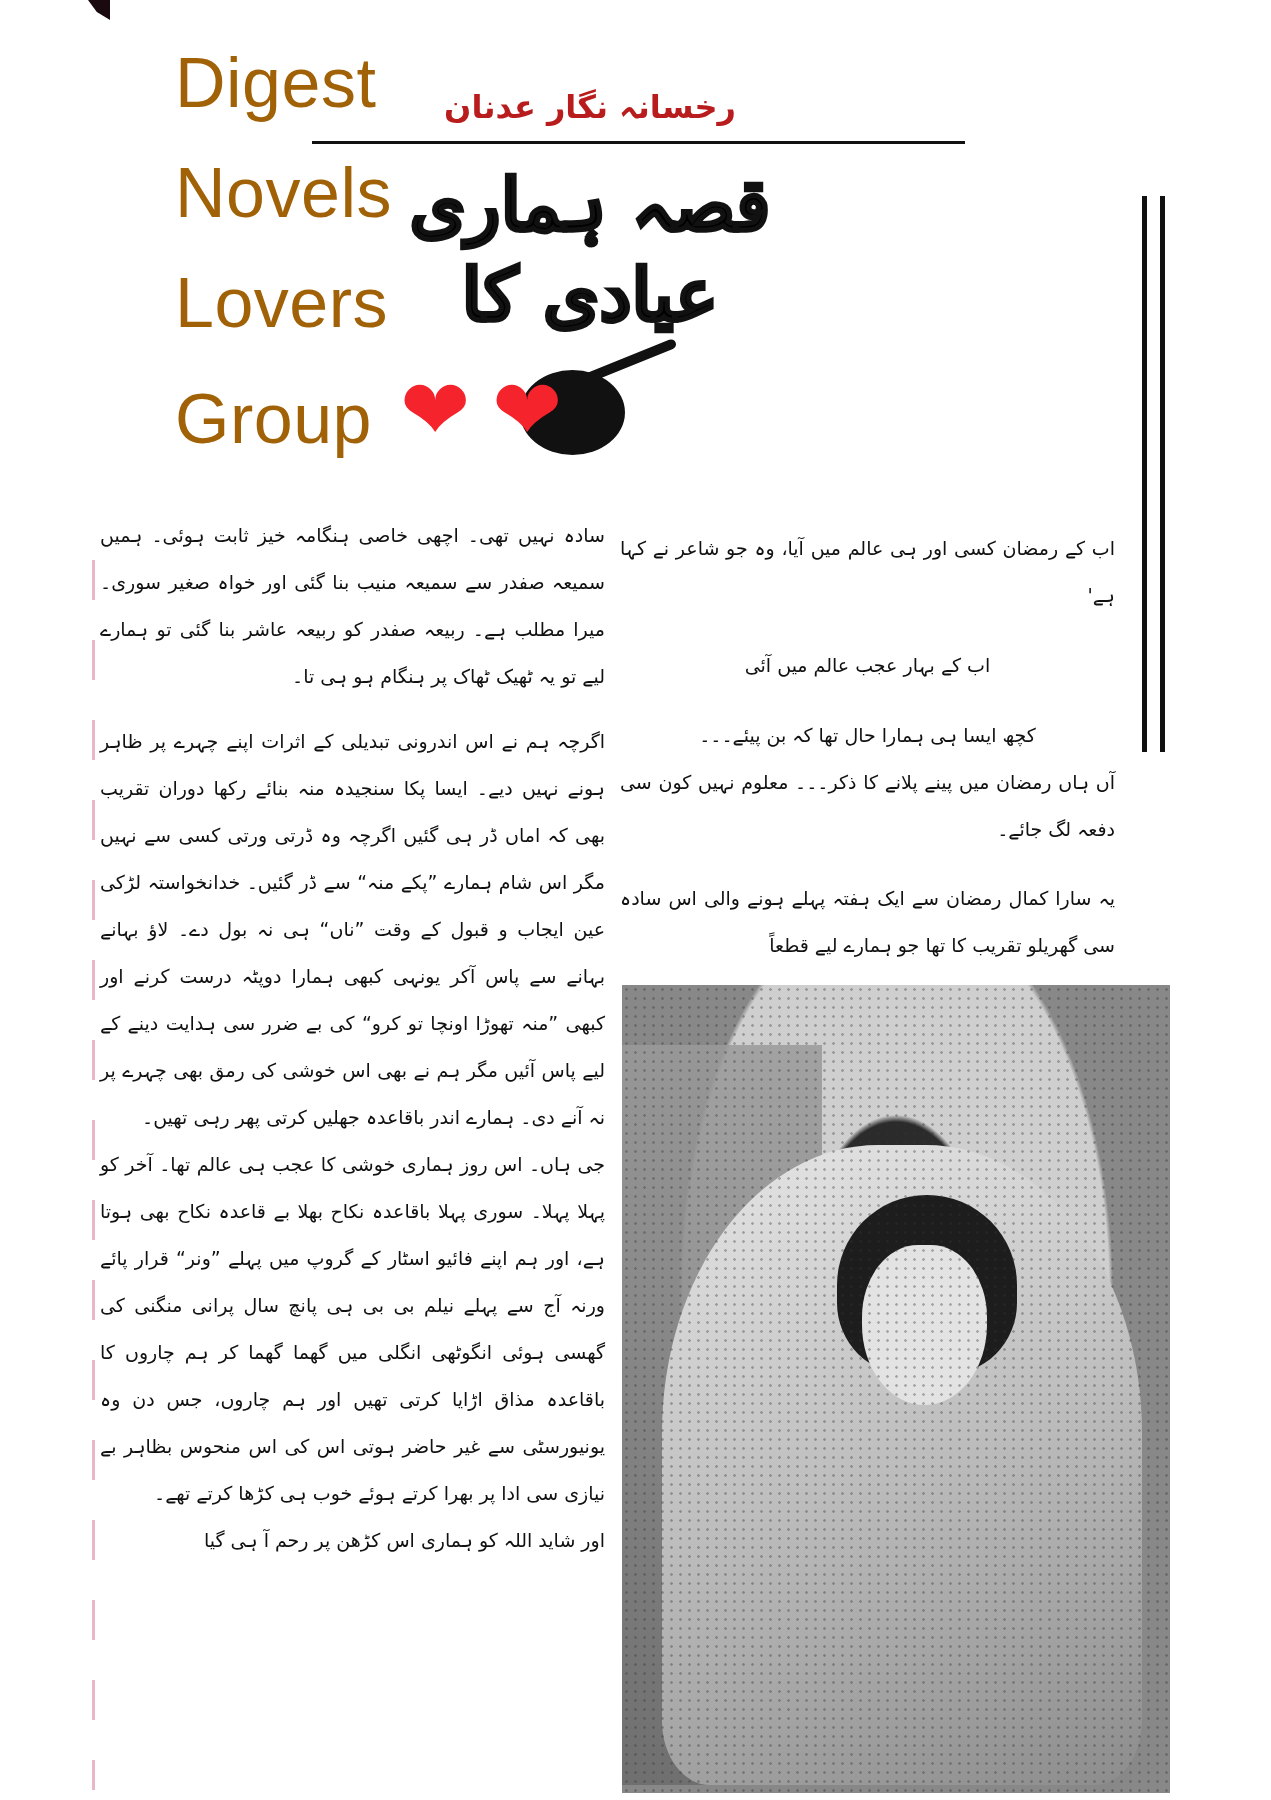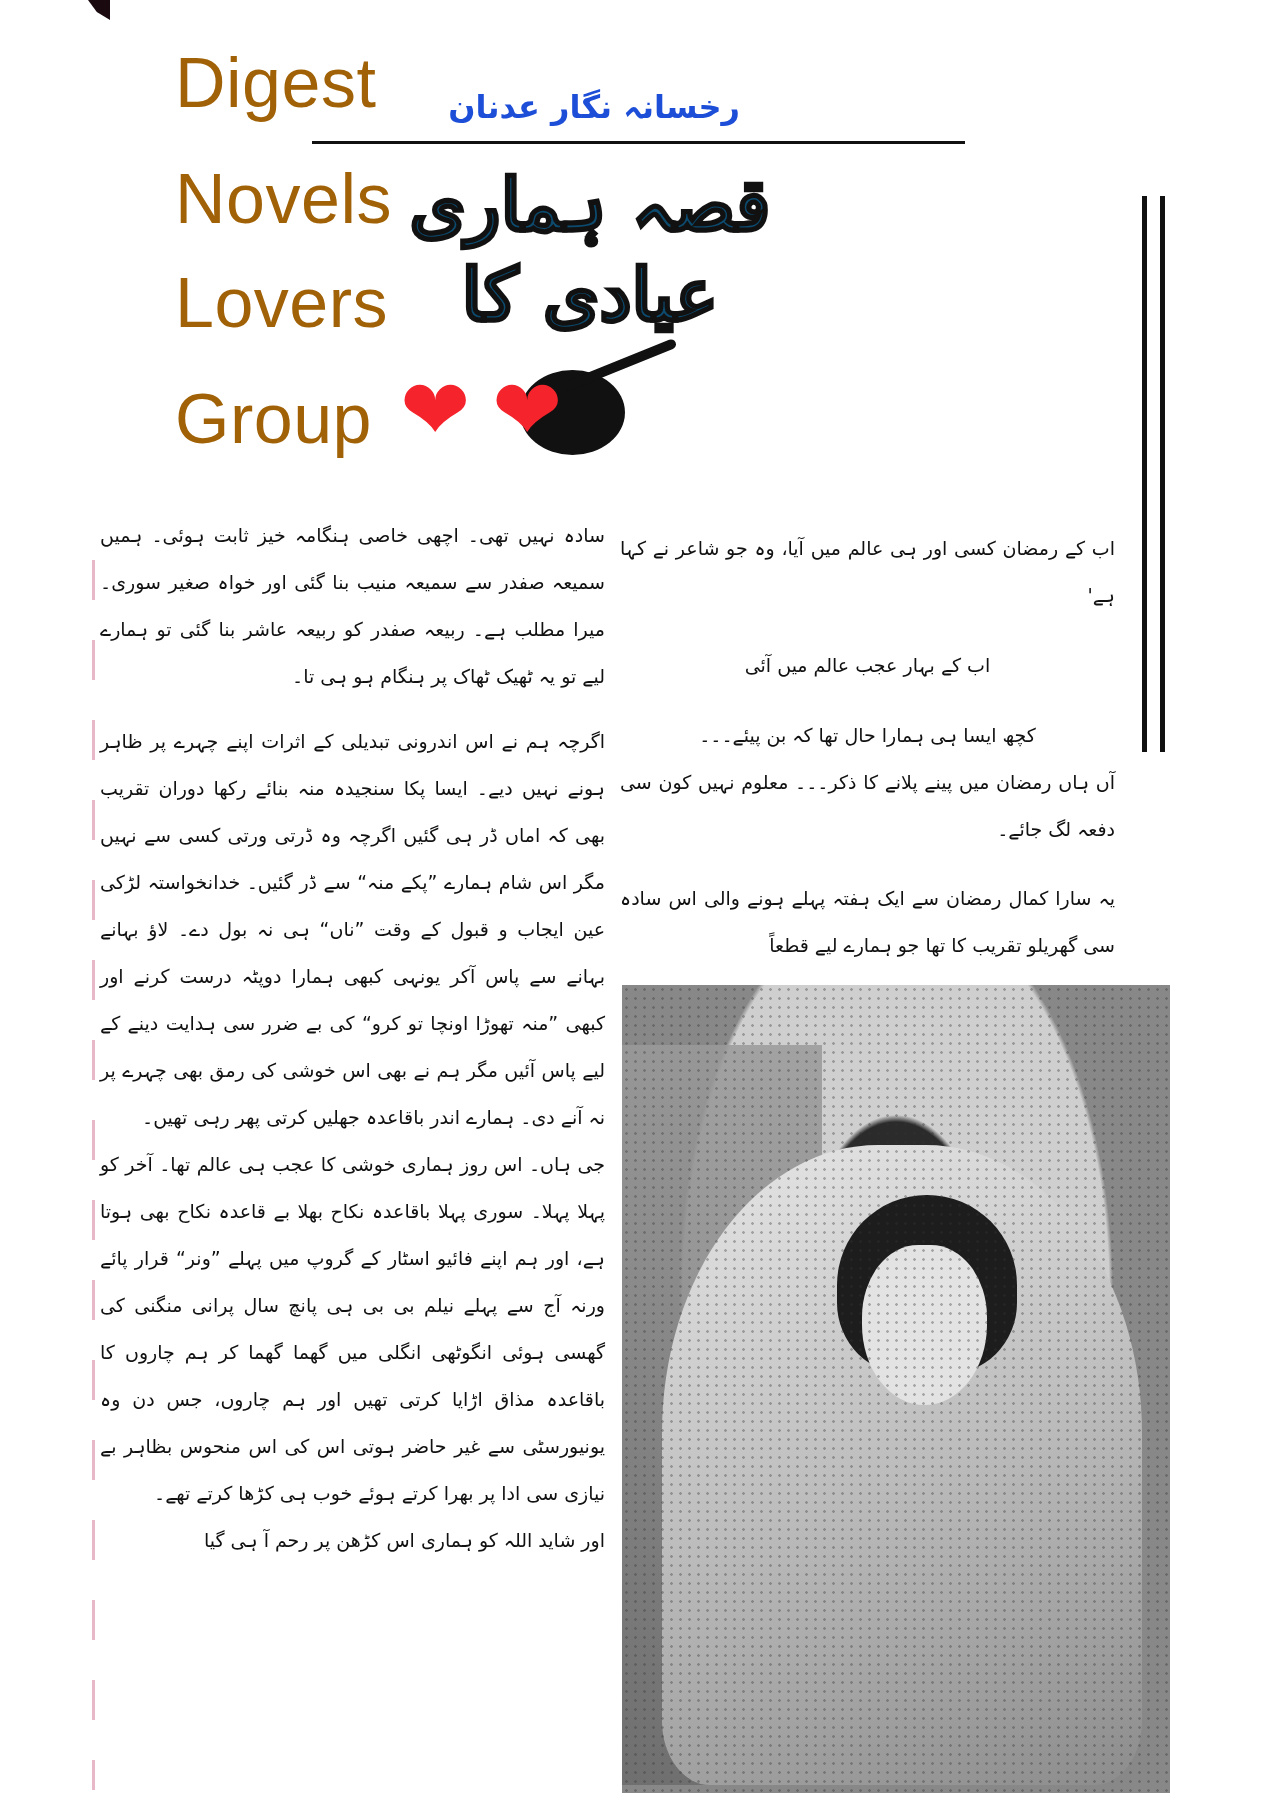--- a/index.html
+++ b/index.html
@@ -3,25 +3,25 @@
 <meta charset="utf-8">
 <style>
   html, body { margin: 0; padding: 0; background: #ffffff; }
   body { width: 1271px; height: 1800px; position: relative; overflow: hidden;
          font-family: "DejaVu Sans", sans-serif; color: #111; }
   .abs { position: absolute; }
   .corner-mark { left: 88px; top: 0; width: 22px; height: 20px; background: #1a0a10;
                  clip-path: polygon(0 0, 100% 0, 100% 100%, 40% 60%); }
   .watermark { left: 175px; color: #a16207; font-family: "Liberation Sans", sans-serif;
                font-size: 70px; line-height: 1; letter-spacing: 0.5px; }
-  .byline { left: 440px; top: 88px; width: 300px; text-align: right; direction: rtl;
-            font-family: "DejaVu Sans", sans-serif; font-size: 32px; font-weight: bold; color: #1d4ed8; }
+  .byline { left: 440px; top: 88px; width: 300px; text-align: center; direction: rtl;
+            font-family: "DejaVu Sans", sans-serif; font-size: 32px; font-weight: bold; color: #b91c1c; }
   .byline-rule { left: 312px; top: 141px; width: 653px; height: 3px; background: #111; }
   .title { left: 380px; top: 160px; width: 420px; height: 200px; direction: rtl; text-align: center;
-           font-family: "DejaVu Serif", serif; font-size: 72px; font-weight: bold; color: #0c4a6e;
+           font-family: "DejaVu Serif", serif; font-size: 72px; font-weight: bold; color: #000000;
            -webkit-text-stroke: 3px #111; line-height: 1.25; }
   .title-blob { left: 520px; top: 370px; width: 105px; height: 85px; border-radius: 50%; background: #111; }
   .title-swoosh { left: 560px; top: 360px; width: 120px; height: 10px; background: #111; transform: rotate(-22deg); border-radius: 5px; }
   .hearts { left: 400px; top: 368px; display: flex; gap: 8px; }
   .heart { width: 84px; height: 84px; color: #f5232b; font-size: 84px; line-height: 84px; }
   .double-rule-1 { left: 1142px; top: 196px; width: 5px; height: 556px; background: #111; }
   .double-rule-2 { left: 1160px; top: 196px; width: 5px; height: 556px; background: #111; }
   .col { direction: rtl; text-align: justify; font-family: "DejaVu Sans", sans-serif; color: #111; }
   .col p { margin: 0; font-size: 19px; line-height: 47px; font-weight: normal; }
   .col-right { left: 620px; top: 525px; width: 495px; }
@@ -42,21 +42,21 @@
   .photo .dots { position: absolute; inset: 0;
                  background-image: radial-gradient(#333 1px, transparent 1.6px);
                  background-size: 9px 9px; opacity: 0.35; }
 </style>
 </head>
 <body>
 
 <div class="abs corner-mark"></div>
 
 <div class="abs watermark" style="top:48px">Digest</div>
-<div class="abs watermark" style="top:164px">Novels</div>
+<div class="abs watermark" style="top:158px">Novels</div>
 <div class="abs watermark" style="top:268px">Lovers</div>
 <div class="abs watermark" style="top:384px">Group</div>
 
 <div class="abs title-blob"></div>
 <div class="abs title-swoosh"></div>
 <div class="abs title">قصہ ہماری عیادی کا</div>
 
 <div class="abs hearts">
   <span class="heart">❤</span>
   <span class="heart">❤</span>

